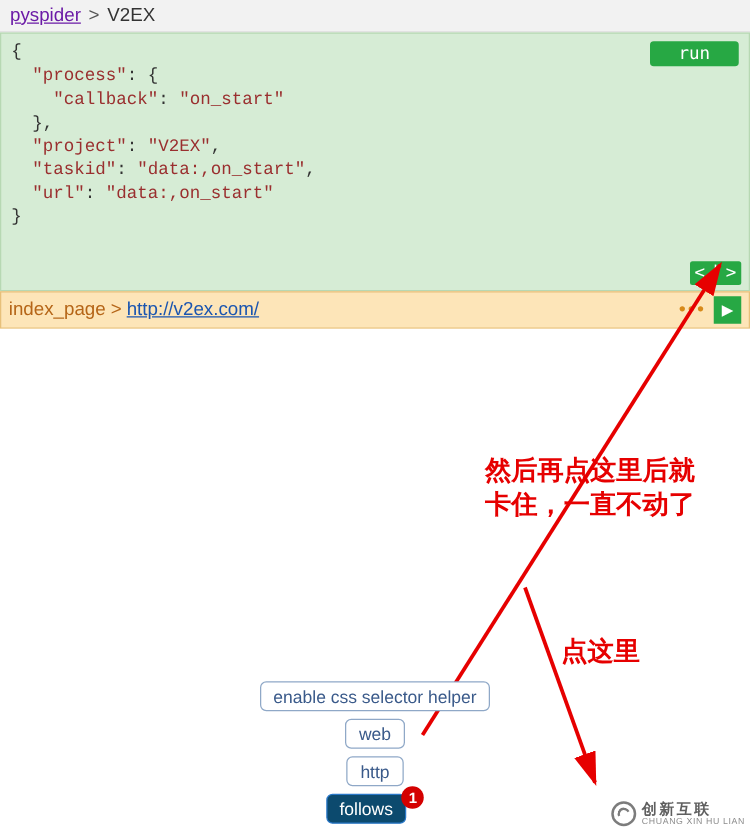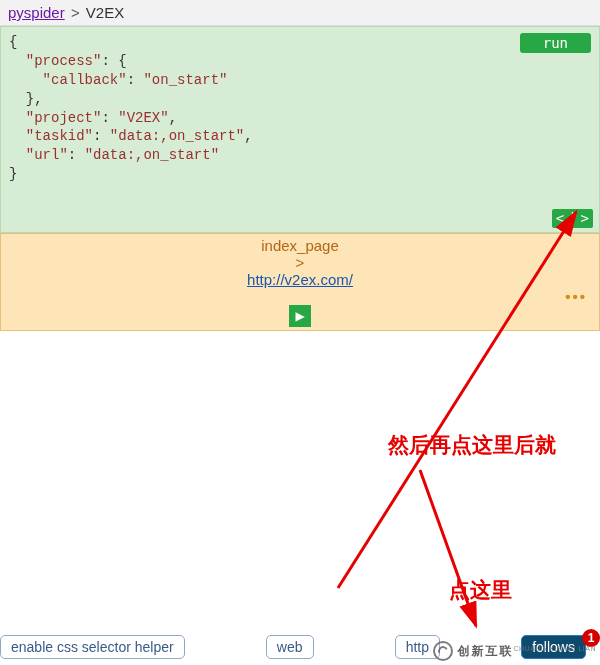--- a/index.html
+++ b/index.html
@@ -62,21 +62,20 @@
   }
   .nav-btns span { cursor: pointer; }
   .follow-bar {
     display: flex;
     align-items: center;
     background: #fde5b8;
     border: 1px solid #e7c07a;
     padding: 3px 6px;
     font-size: 15px;
     position: relative;
-    flex-direction: column;
   }
   .follow-bar .cb { color: #b56517; }
   .follow-bar .sep2 { color: #b56517; margin: 0 4px; }
   .follow-bar a.url { color: #1a55b0; text-decoration: underline; }
   .follow-bar .ellipsis {
     margin-left: auto;
     color: #d78a1a;
     letter-spacing: 2px;
     font-weight: bold;
     padding: 0 6px;
@@ -110,20 +109,21 @@
   .ann2 { top: 245px; right: 88px; }
   svg.arrows { position:absolute; top:0; left:0; width:600px; height:665px; pointer-events:none; }
   .bottom-bar {
     position: absolute;
     bottom: 6px;
     left: 0; right: 0;
     display: flex;
     justify-content: space-between;
     gap: 6px;
     align-items: center;
+    flex-direction: column;
   }
   .pill {
     border: 1px solid #8fa8c7;
     border-radius: 5px;
     padding: 3px 10px;
     color: #3a5a8a;
     font-size: 14px;
     cursor: pointer;
     background: #fff;
   }
@@ -161,21 +161,21 @@
     border: 2px solid #666;
     border-radius: 50%;
     position: relative;
   }
   .watermark .logo::before {
     content:""; position:absolute; inset:3px;
     border:2px solid #666; border-radius:50%;
     border-right-color:transparent; border-bottom-color:transparent;
     transform:rotate(20deg);
   }
-  .watermark .txt { display:flex; flex-direction:row; line-height:1.05;}
+  .watermark .txt { display:flex; flex-direction:column; line-height:1.05;}
   .watermark .cn { font-size:12px; font-weight:bold; letter-spacing:2px;}
   .watermark .en { font-size:7px; letter-spacing:0.5px; color:#777;}
 </style>
 </head>
 <body>
 
 <div class="breadcrumb">
   <a href="#">pyspider</a>
   <span class="sep">&gt;</span>
   <span>V2EX</span>
@@ -201,20 +201,21 @@
   <span class="cb">index_page</span>
   <span class="sep2">&gt;</span>
   <a class="url" href="#">http://v2ex.com/</a>
   <span class="ellipsis">•••</span>
   <span class="play">▶</span>
 </div>
 
 <div class="content-area">
   <div class="annotation ann1">
     <span>然后再点这里后就</span><br>
+    <span>卡住，一直不动了</span>
   </div>
   <div class="annotation ann2">点这里</div>
 </div>
 
 <svg class="arrows">
   <defs>
     <marker id="ah" markerWidth="10" markerHeight="10" refX="8" refY="3" orient="auto">
       <path d="M0,0 L9,3 L0,6 Z" fill="#e60000"></path>
     </marker>
   </defs>

